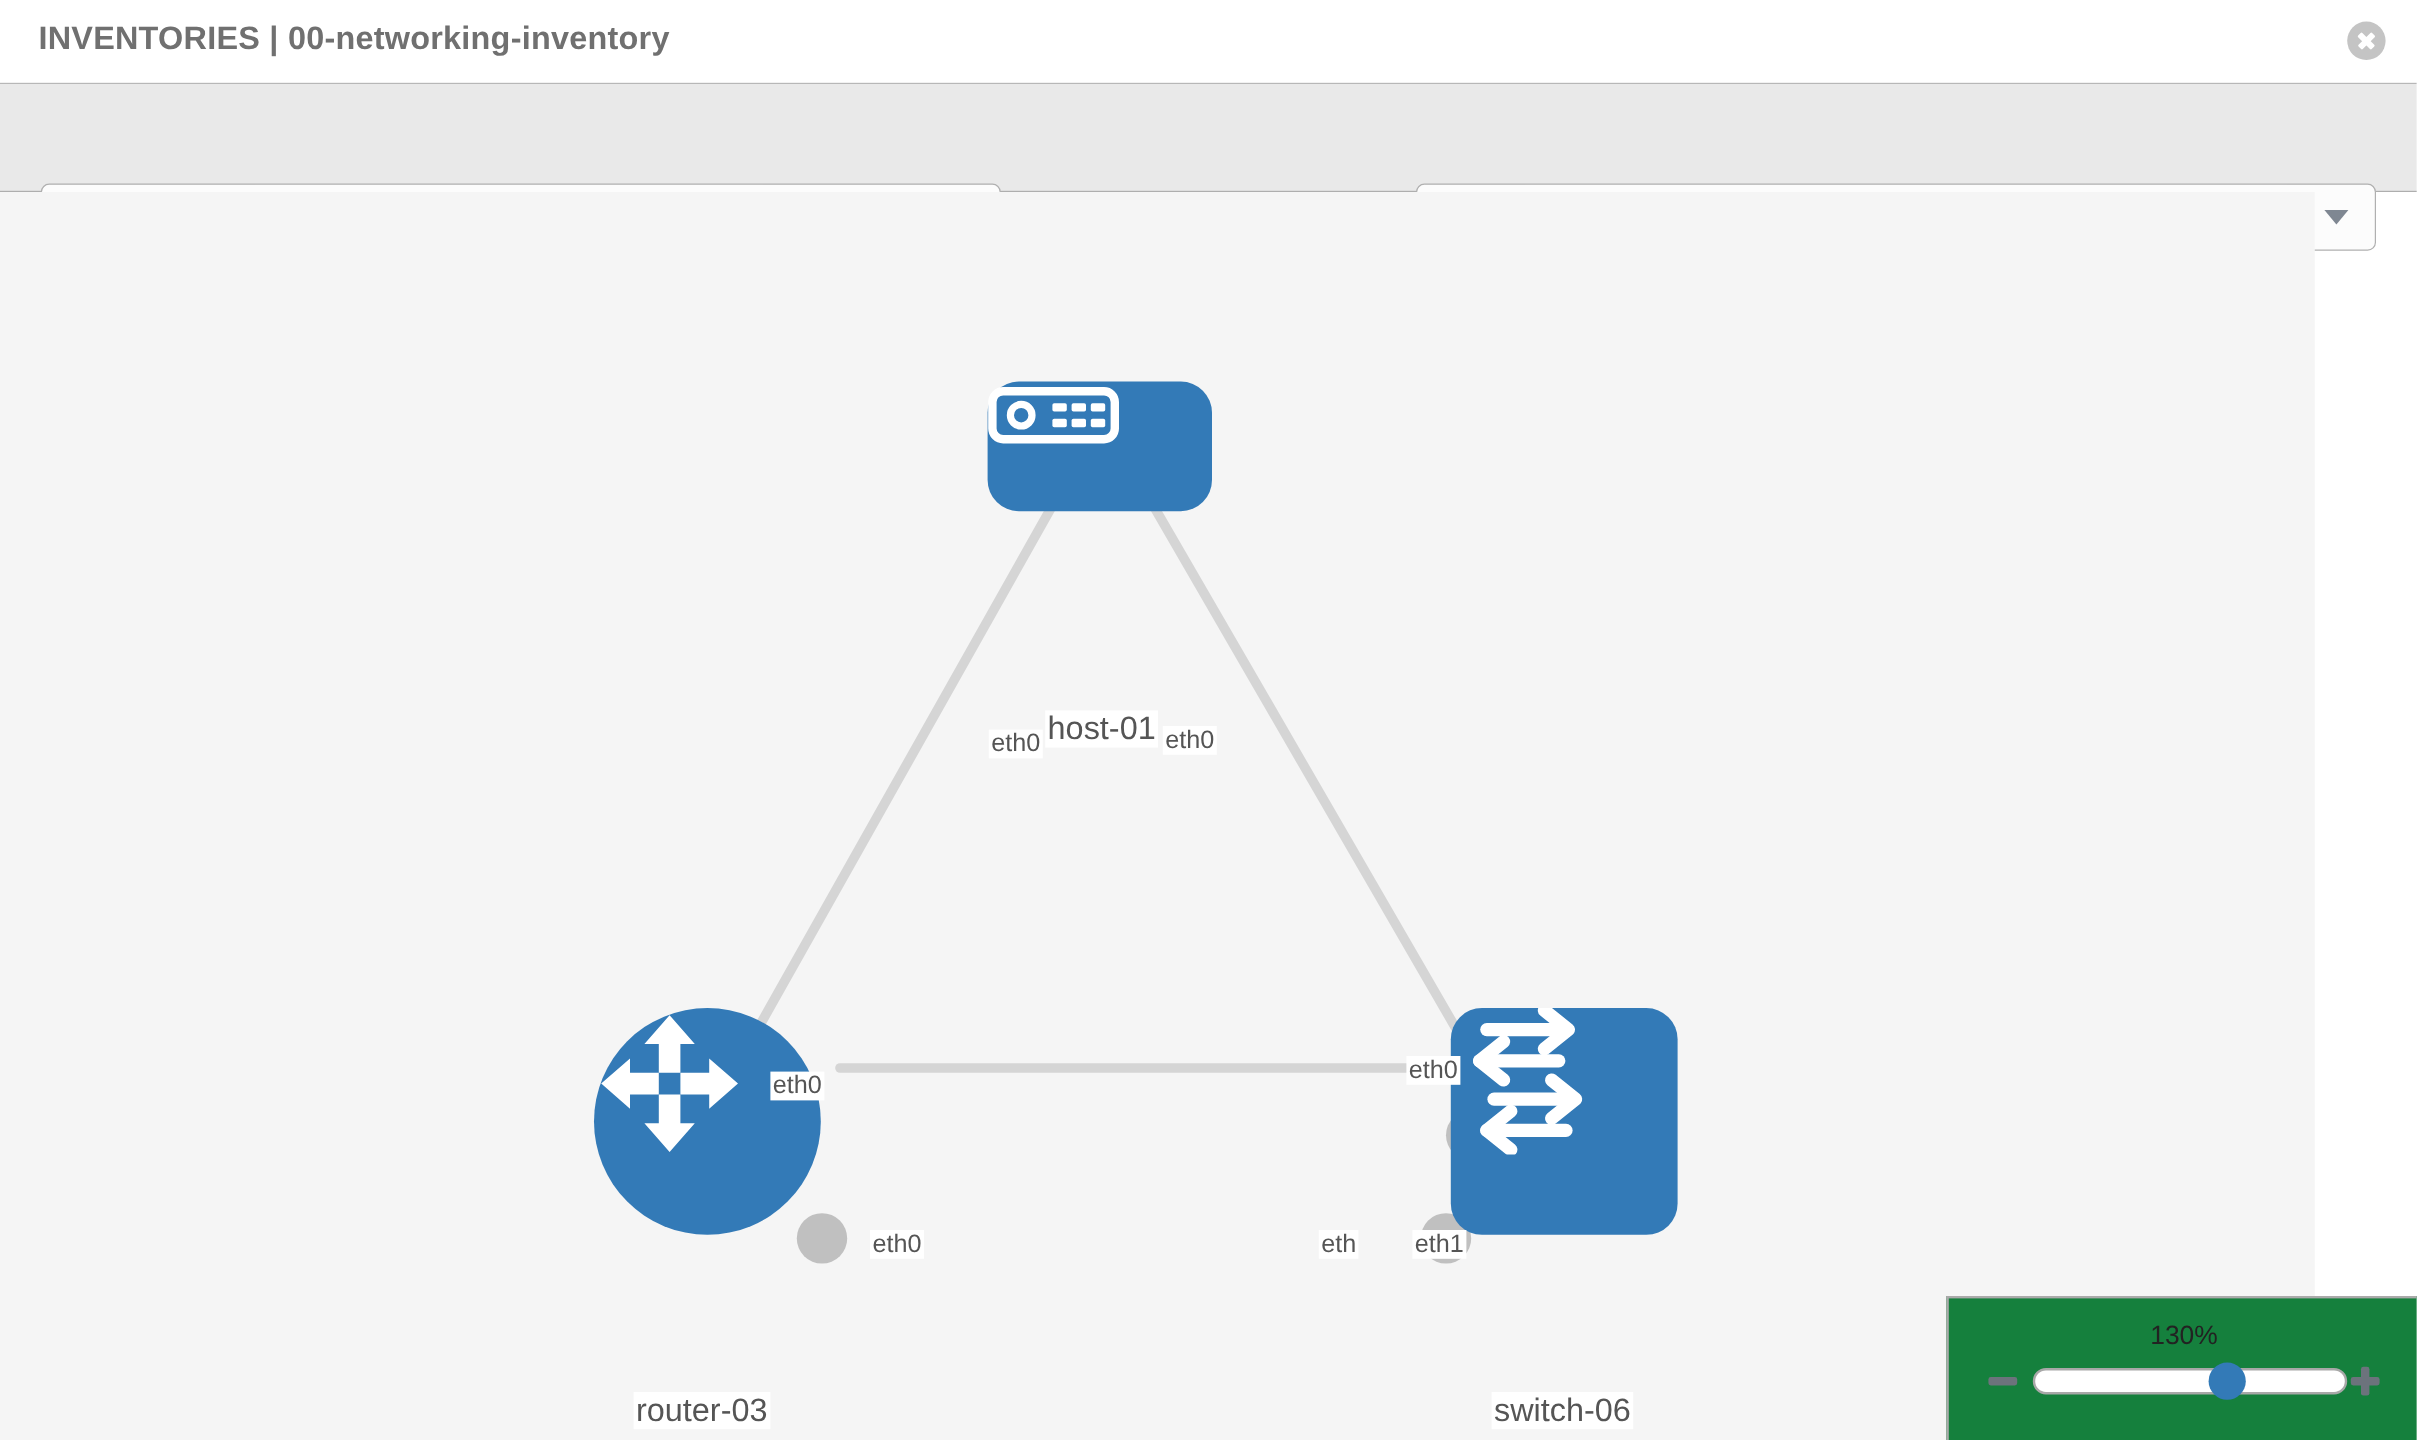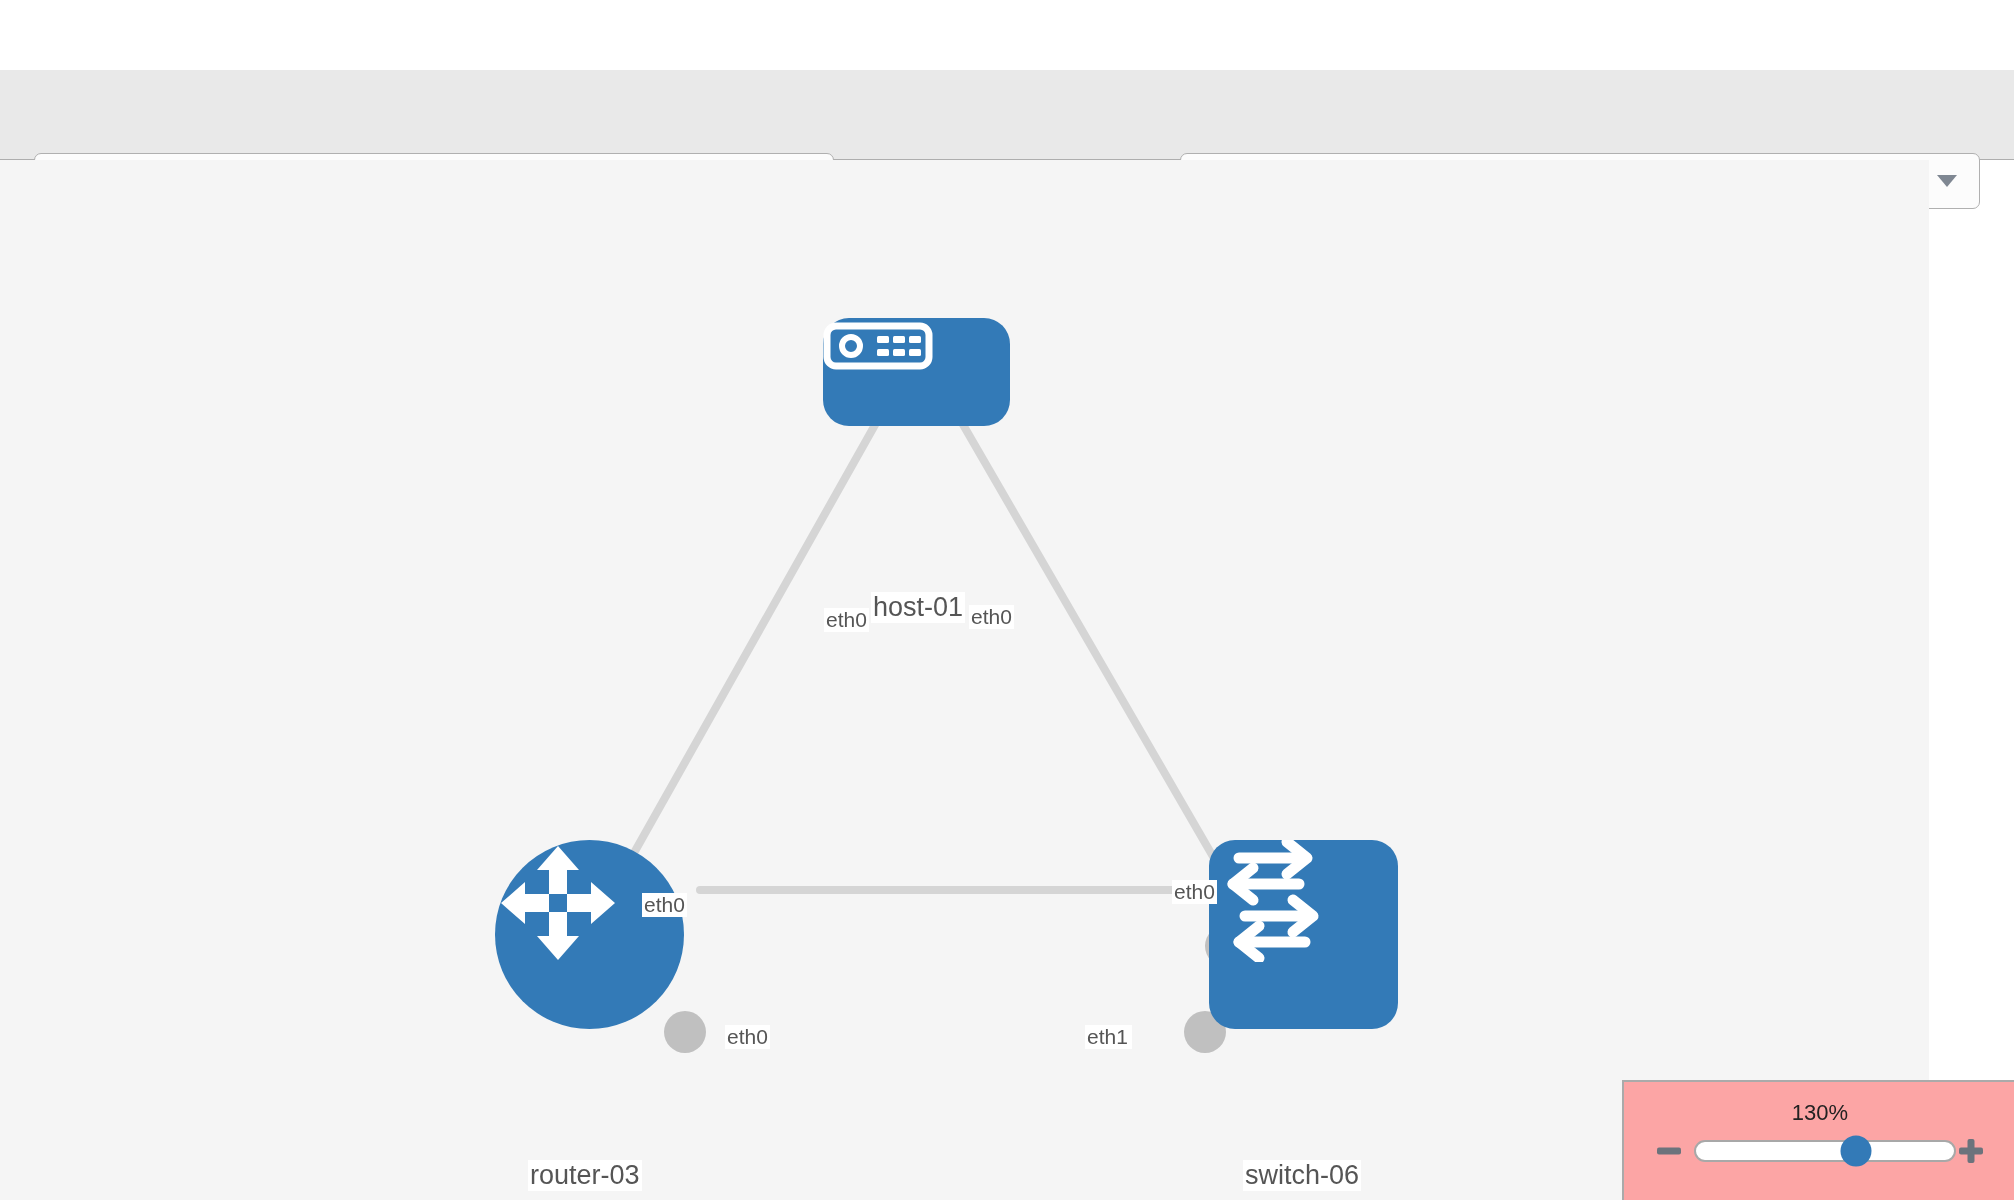--- a/index.html
+++ b/index.html
@@ -170,21 +170,21 @@
     line-height: 1.15;
   }
 
   
   .zoom-panel {
     position: absolute;
     left: 1622px;
     top: 1080px;
     width: 392px;
     height: 120px;
-    background: #fca5a5;
+    background: #15803d;
     border-top: 2px solid #aaaaaa;
     border-left: 2px solid #aaaaaa;
     box-sizing: border-box;
     text-decoration: underline;
   }
   .zoom-level {
     position: absolute;
     top: 18px;
     left: 0;
     width: 392px;
@@ -240,20 +240,24 @@
     background: #337ab7;
     transform: translate(-50%,-50%);
     cursor: pointer;
   }
 </style>
 </head>
 <body>
 
 <div id="app">
 
+  <div class="header">
+    <div class="header-title">INVENTORIES | 00-networking-inventory</div>
+    <div class="close-btn"></div>
+  </div>
 
   <div class="toolbar">
 
     <div class="select-box" id="actions-select">
       <span class="sel-label">ACTIONS</span>
       <span class="caret"></span>
     </div>
 
     <div class="tool-icon" id="wrench-icon">
       <svg width="40" height="40" viewBox="0 0 40 40">
@@ -354,21 +358,21 @@
           </g>
         </svg>
       </div>
 
       <div class="node-label" style="left:1243px; top:1000px;">switch-06</div>
 
       <div class="edge-label" style="left:1172px; top:720px;">eth0</div>
 
       <div class="edge-label" style="left:1099px; top:865px;">eth</div>
 
-      <div class="edge-label" style="left:1085px; top:865px;">eth1</div>
+      <div class="edge-label" style="left:1177px; top:865px;">eth1</div>
     </div>
 
   </div>
 
   <div class="zoom-panel">
     <div class="zoom-level">130%</div>
     <div class="zoom-minus"></div>
     <div class="zoom-track">
       <div class="zoom-thumb" id="zoom-thumb" style="left: 62%;"></div>
     </div>

